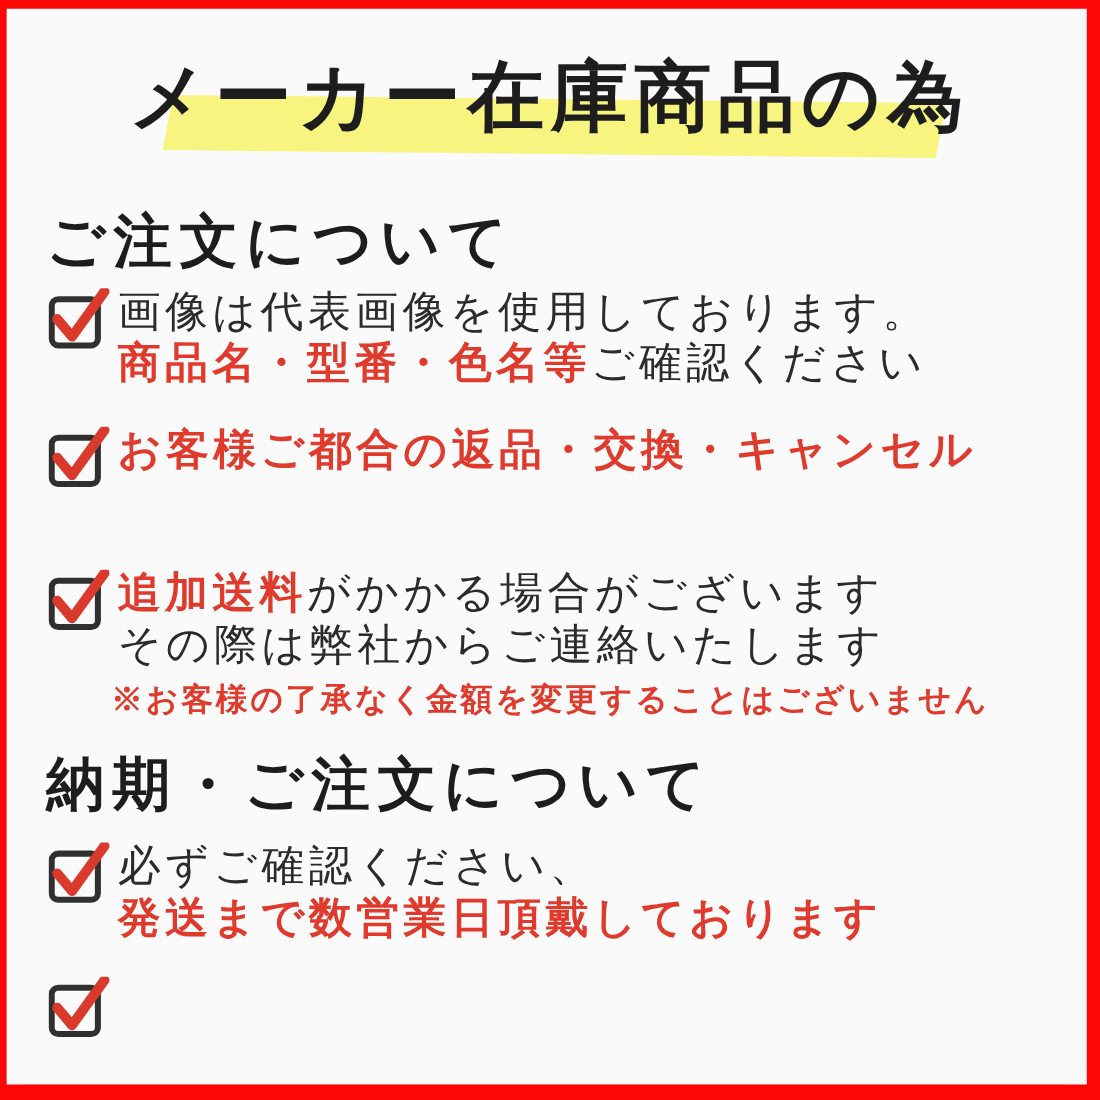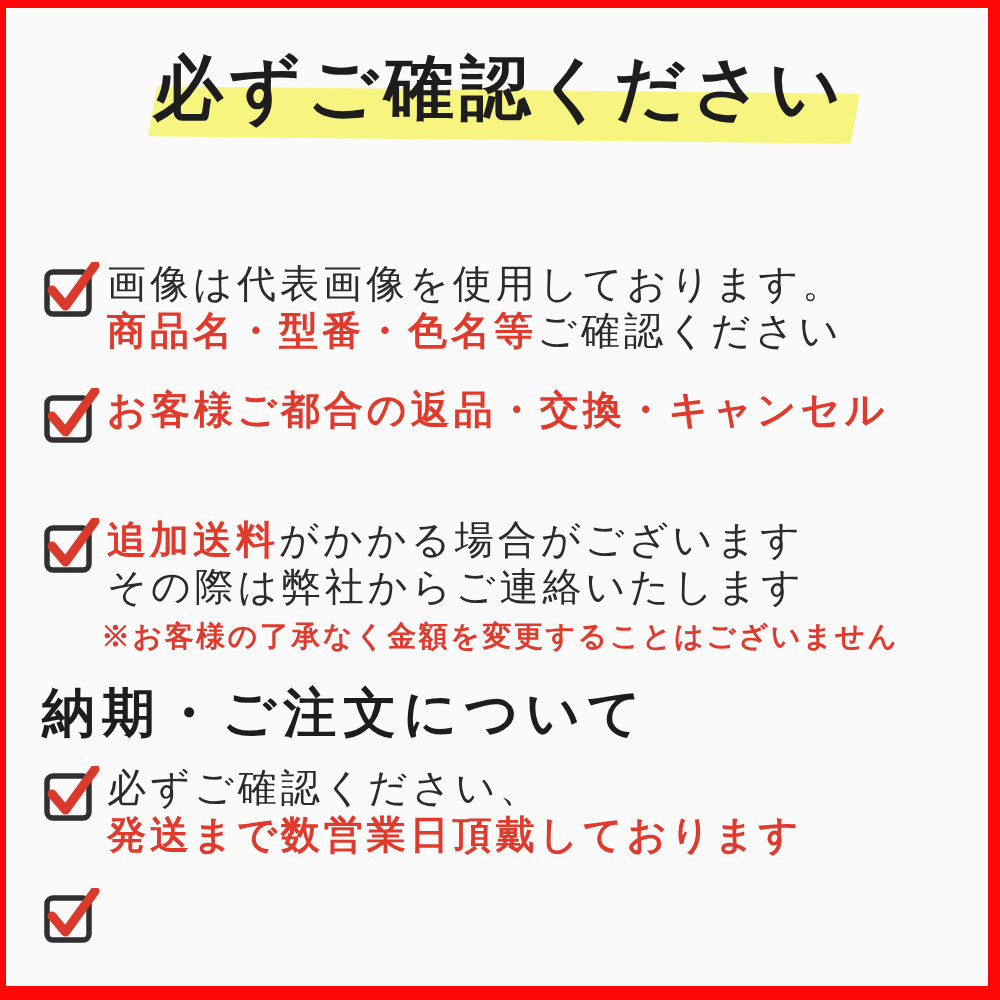--- a/index.html
+++ b/index.html
@@ -96,22 +96,23 @@
   }
 </style>
 </head>
 <body>
 
 <div class="canvas">
 
   <div class="frame"></div>
 
   <div class="title-highlight"></div>
-  <h1 class="title">必ずご確認ください</h1>
+  <h1 class="title">メーカー在庫商品の為</h1>
 
+  <h2 class="heading heading-1">ご注文について</h2>
 
   <div class="item item-1">
     <span class="cb">
       <svg width="56" height="56" viewBox="0 0 56 56" aria-hidden="true">
         <rect x="3" y="10" width="42" height="42" rx="6" fill="none" style="stroke:var(--checkbox-frame)" stroke-width="5.5"></rect>
         <path d="M8 28 L21.5 44 L51 3" fill="none" style="stroke:var(--checkmark-red)" stroke-width="9" stroke-linecap="round" stroke-linejoin="round"></path>
       </svg>
     </span>
     <div class="lines">
       <div class="line">

